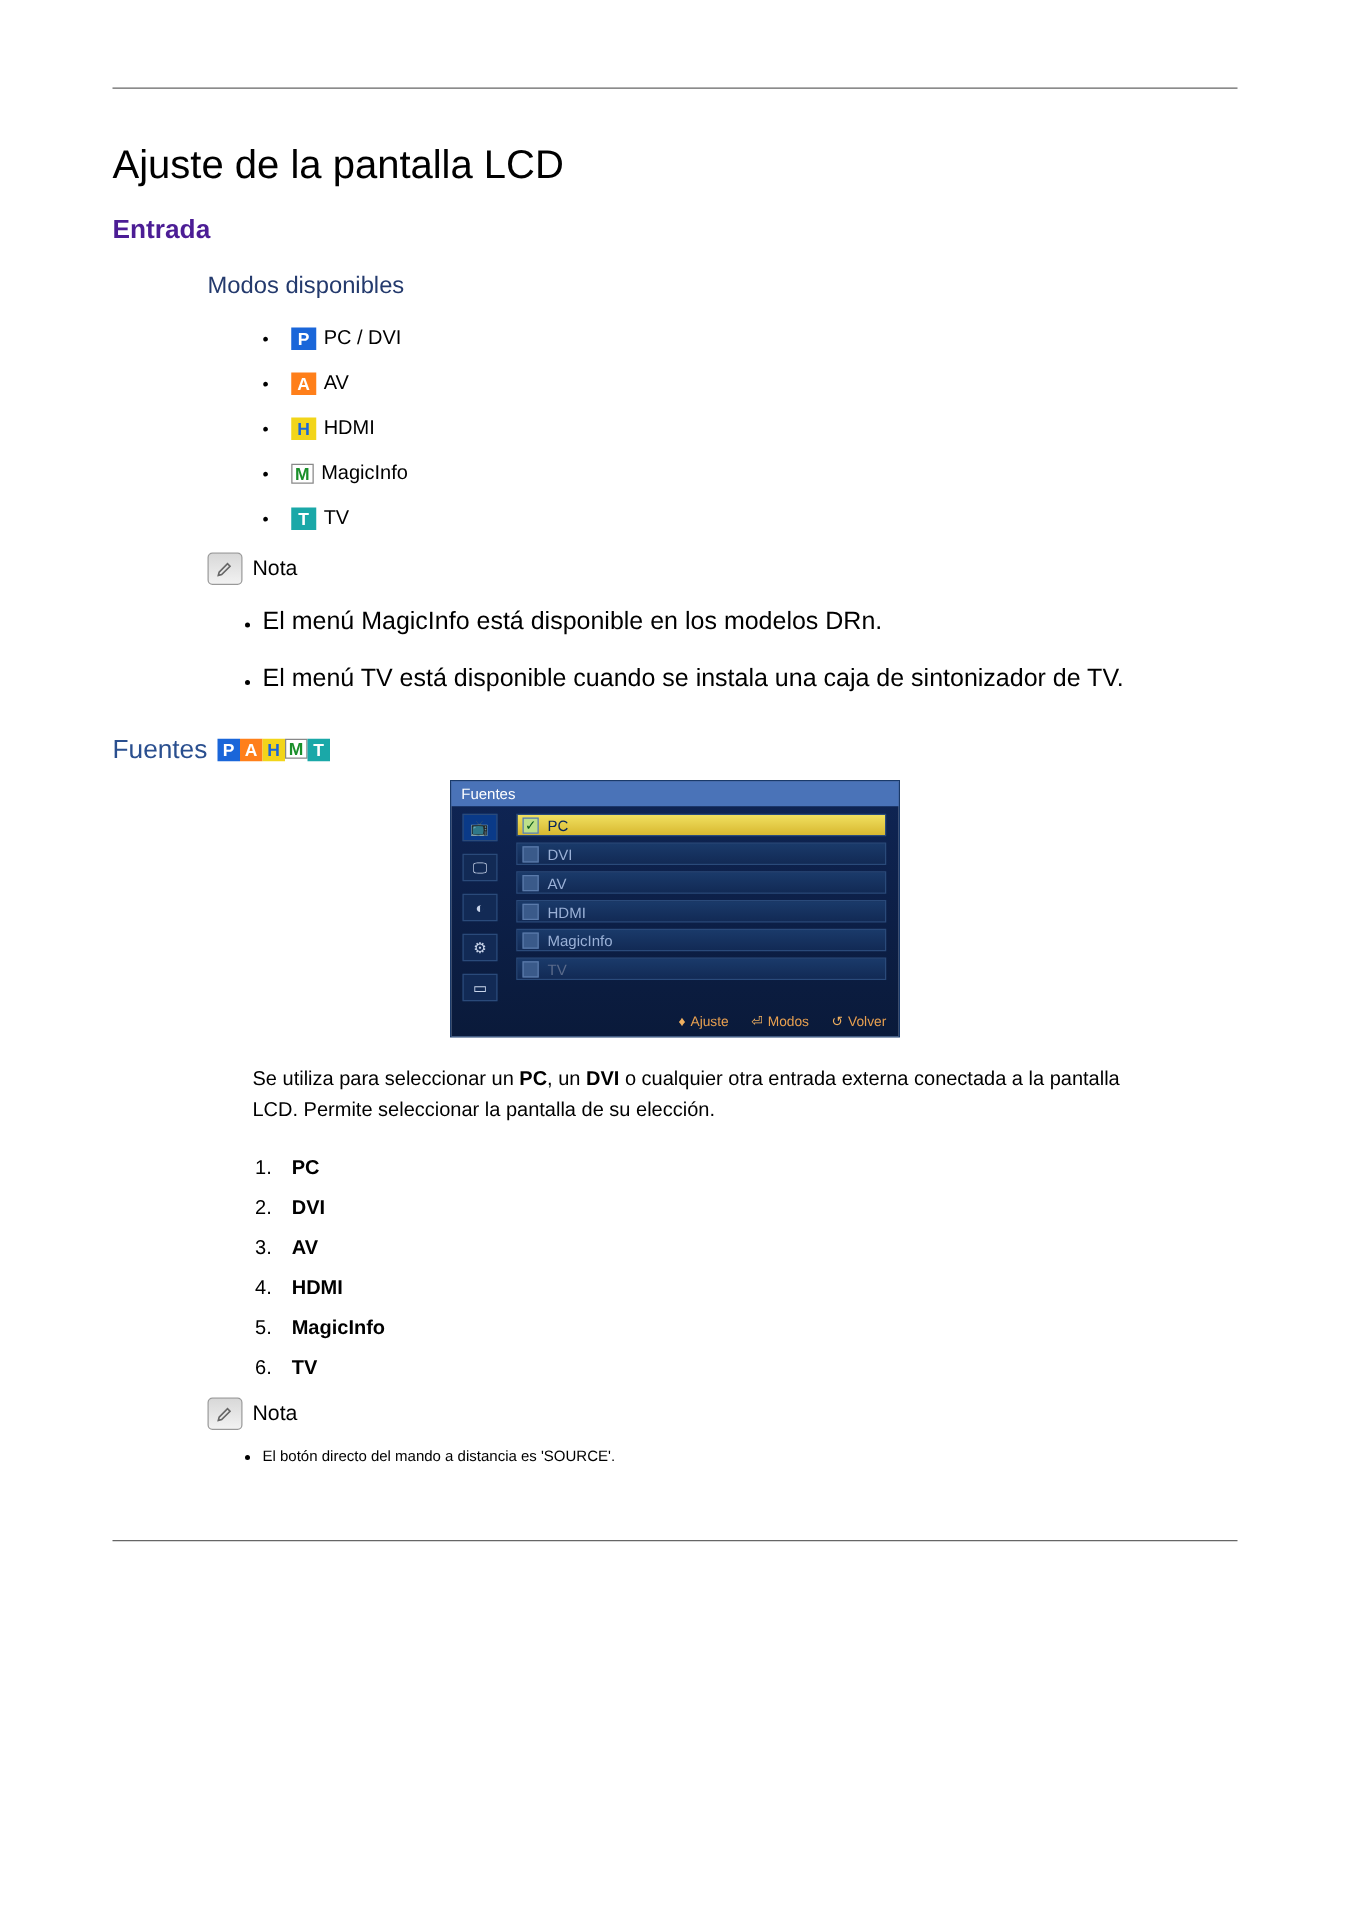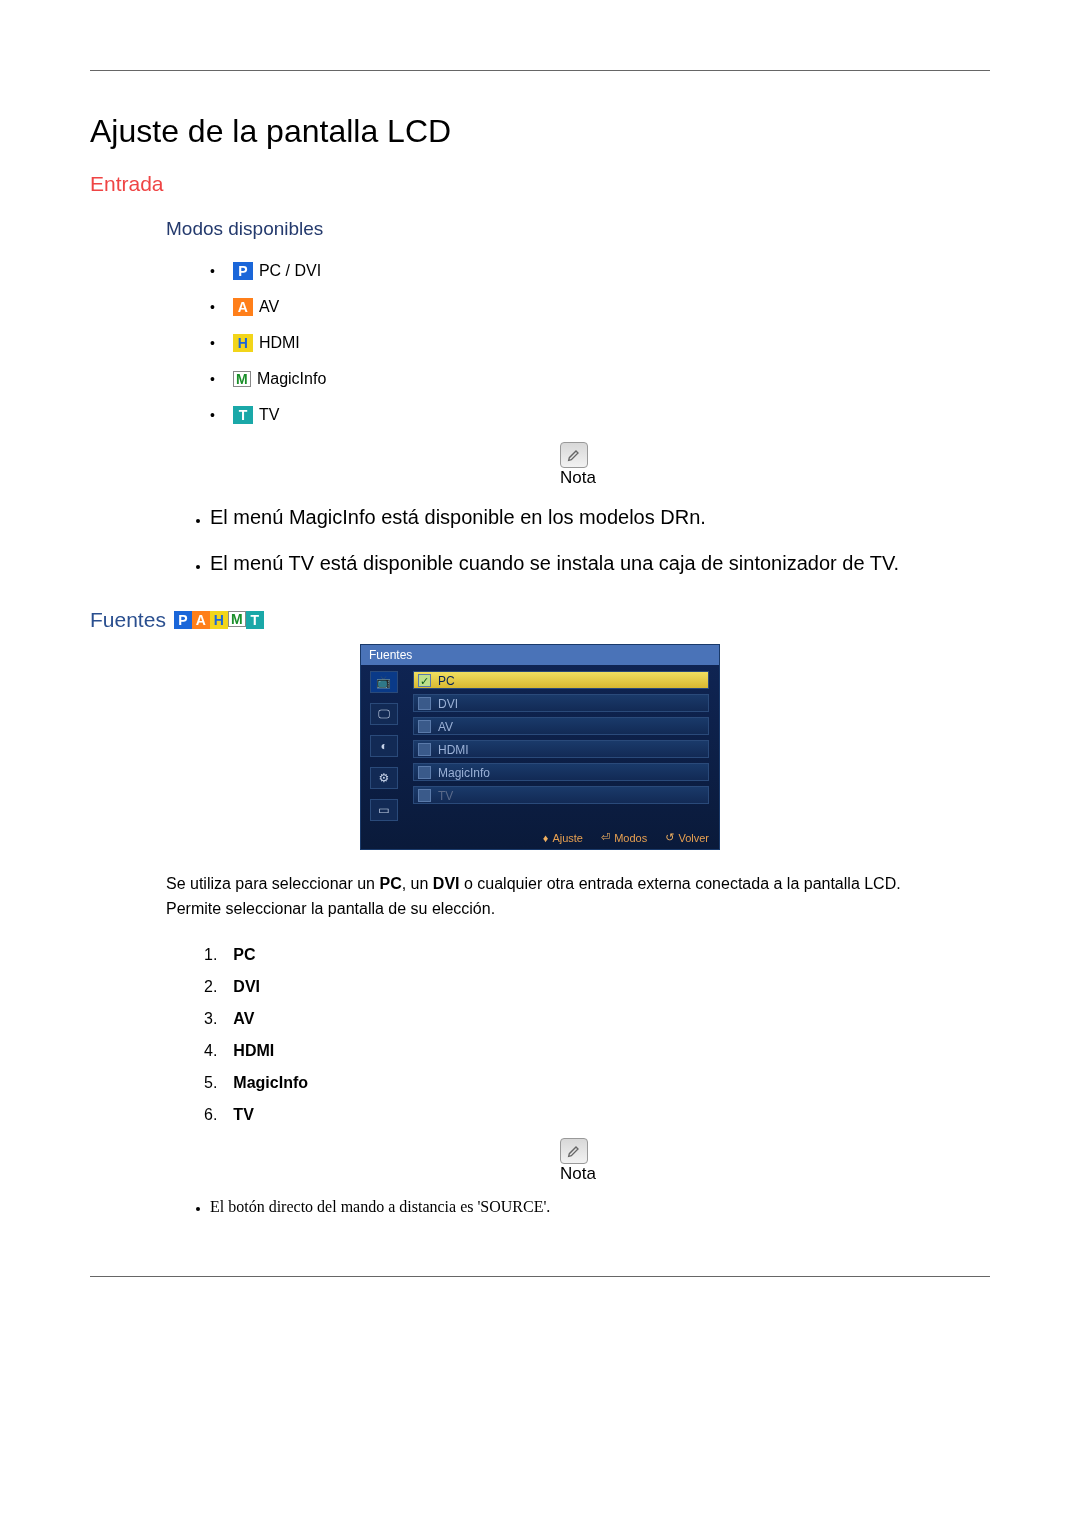--- a/index.html
+++ b/index.html
@@ -15,45 +15,45 @@
     border: none;
     border-top: 1px solid #666;
     margin: 0;
   }
   .page-title {
     font-size: 32px;
     font-weight: normal;
     margin: 42px 0 22px 0;
   }
   .section-h {
-    color: #ef4444;
+    color: #4c1d95;
     font-size: 21px;
     margin: 0 0 22px 0;
-    font-weight: normal;
+    font-weight: bold;
   }
   .sub-h {
     font-size: 19px;
     color: #243a6d;
     margin: 0 0 22px 76px;
     font-weight: normal;
   }
   ul.modes { list-style: disc; margin-left: 120px; }
   ul.modes li { margin-bottom: 18px; font-size: 16px; display: flex; align-items: center; }
   ul.modes li::before { content: "•"; margin-right: 18px; font-size: 14px; }
   .mode-badge {
     display: inline-flex; align-items: center; justify-content: center;
     width: 20px; height: 18px; color: #fff; font-weight: bold; font-size: 14px;
     margin-right: 6px;
   }
   .badge-P { background: #1a66d9; }
   .badge-A { background: #ff7f1a; }
   .badge-H { background: #f2d51a; color:#1a66d9; }
   .badge-M { background: #fff; color:#1a8f2a; border:1px solid #888; width:18px; height:16px;}
   .badge-T { background: #1aa8a8; }
-  .note-row { display: flex; align-items: center; margin: 8px 0 14px 76px; flex-direction: column; }
+  .note-row { display: flex; align-items: center; margin: 8px 0 14px 76px; }
   .note-icon {
     width: 28px; height: 26px; background: linear-gradient(#d8d8d8,#f2f2f2);
     border: 1px solid #999; border-radius: 4px; display:flex; align-items:center; justify-content:center;
     color:#555; margin-right: 8px;
   }
   .note-icon svg { width:16px; height:16px; }
   .note-label { font-size: 17px; }
   ul.notes { list-style: disc; margin-left: 120px; }
   ul.notes li { margin-bottom: 16px; font-size: 20px; line-height:1.5; }
   ul.notes li::marker { font-size:12px; }
@@ -96,32 +96,32 @@
     content:"✓"; color:#0a5a1a; font-size:11px; position:absolute; left:1px; top:-1px;
   }
   .osd-item.dis { color:#5a6a8a; }
   .osd-footer {
     display:flex; justify-content:flex-end; gap:18px;
     padding:4px 10px 5px; font-size:11px; color:#e8a050;
   }
   .osd-footer span { display:flex; align-items:center; gap:4px; }
   .osd-footer .glyph { color:#f0b060; font-size:11px; }
 
-  .body-text { font-size:16px; line-height:1.55; margin: 0 76px 24px 76px; }
+  .body-text { font-size:16px; line-height:1.55; margin: 0 76px 24px 112px; }
   ol.sources { margin: 0 0 0 114px; padding:0; counter-reset: src; }
   ol.sources > li {
     list-style:none; counter-increment: src; margin-bottom: 14px; font-size:16px;
   }
   ol.sources > li::before {
     content: counter(src) "."; margin-right: 16px;
   }
   ol.sources > li .label { font-weight: bold; }
   ol.sources > li .sub { display:block; margin: 14px 0 4px 32px; font-weight:normal; }
   .bottom-note-list { list-style: disc; margin: 0 0 30px 120px; }
-  .bottom-note-list li { font-size:16px;font-family:Liberation Serif, serif; }
+  .bottom-note-list li { font-size:12px; }
   .bottom-note-list li::marker { font-size:12px; }
   .spacer-bottom { height: 30px; }
 </style>
 </head>
 <body>
 
 <hr class="top-line">
 
 <h1 class="page-title">Ajuste de la pantalla LCD</h1>
 

